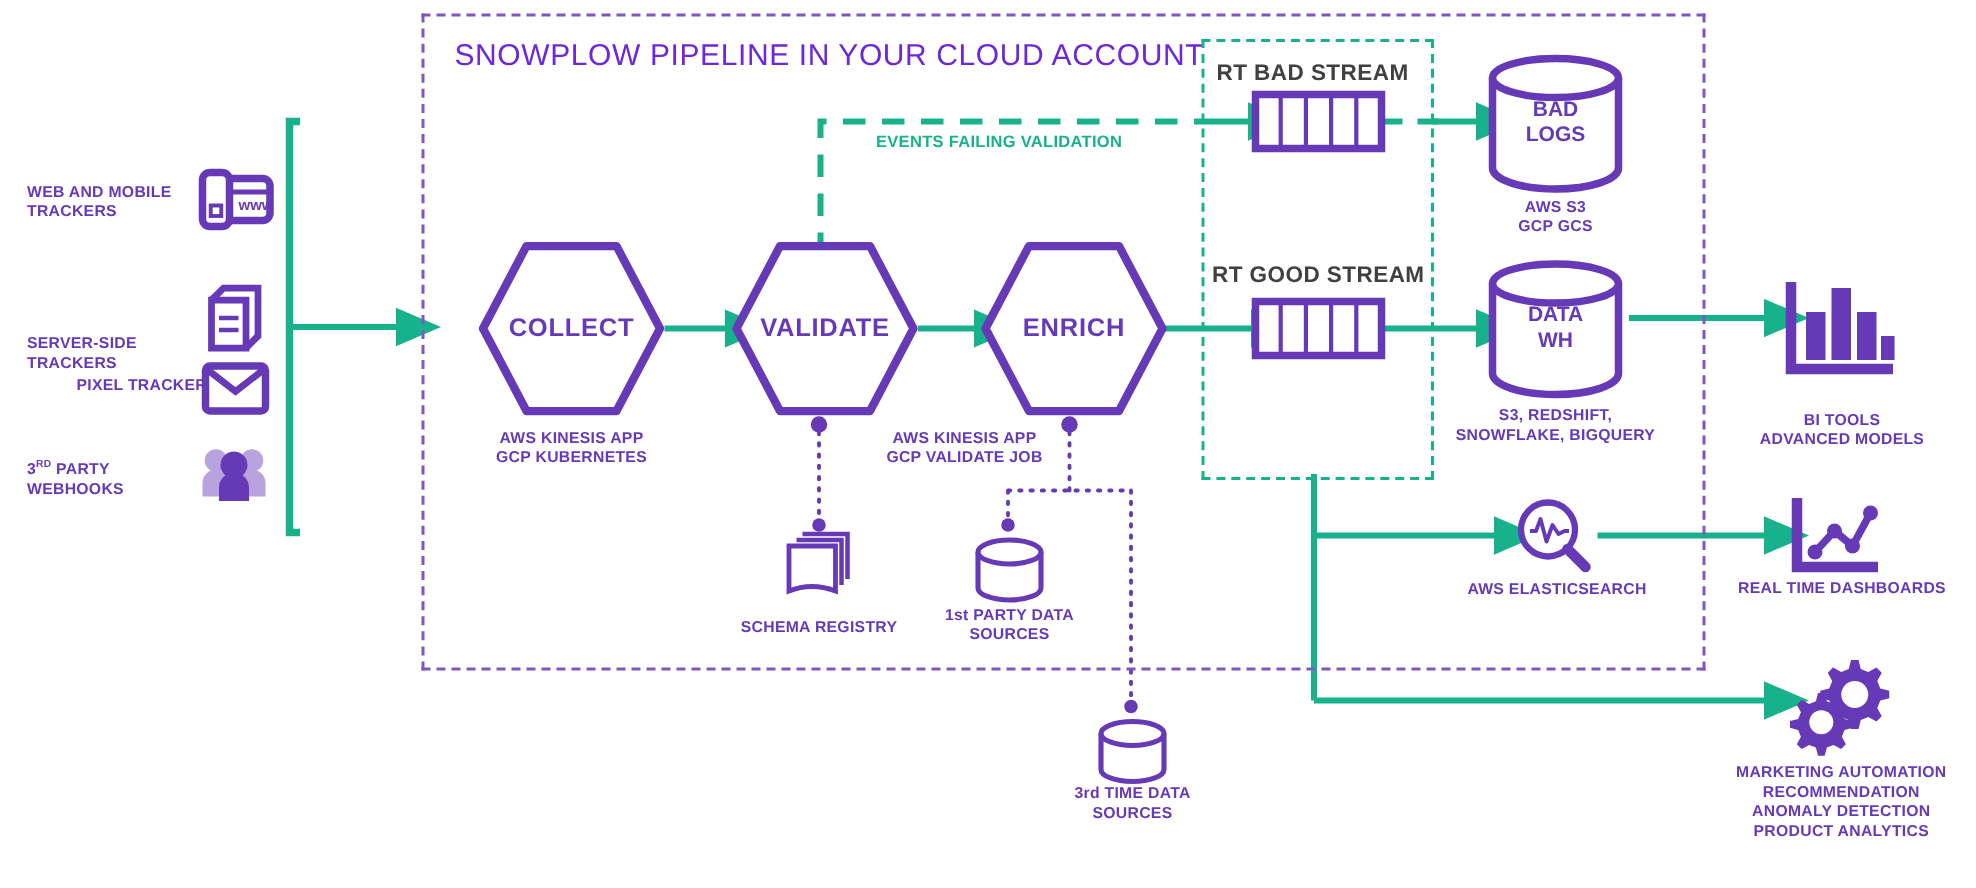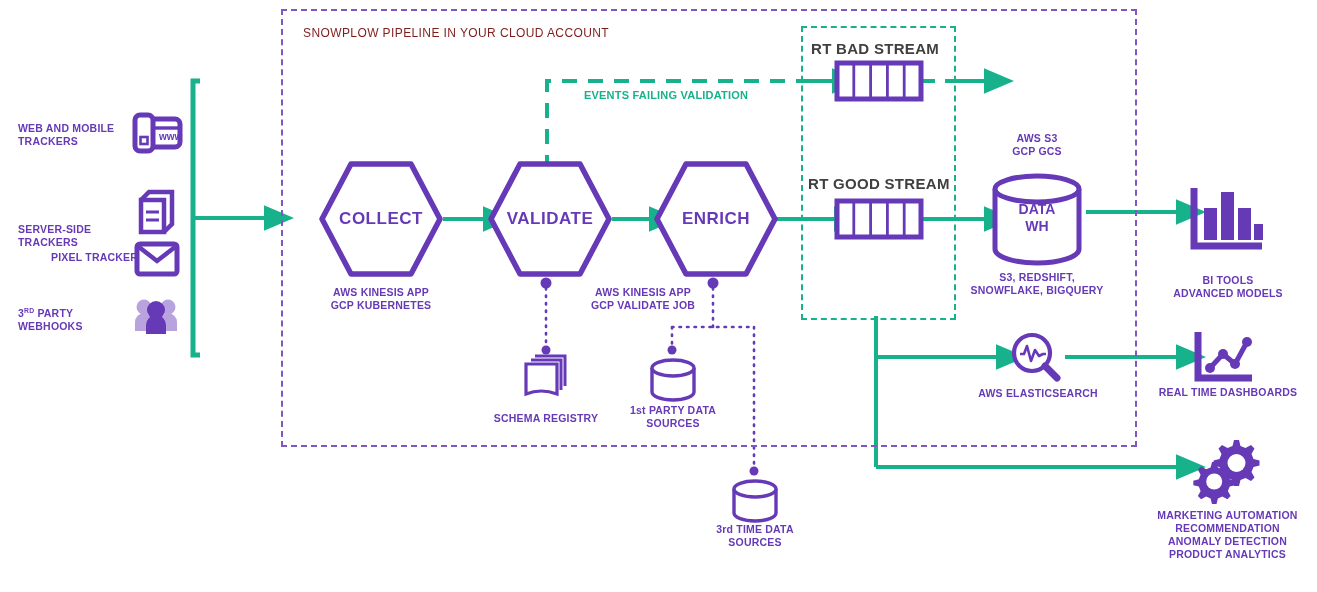--- a/index.html
+++ b/index.html
@@ -9,21 +9,21 @@
   .abs{position:absolute;}
   svg{overflow:visible;}
   .lbl{position:absolute;color:#6639B7;font-weight:bold;font-size:10.5px;
        line-height:13px;letter-spacing:.2px;}
   .lbl.c{text-align:center;}
   .hexlabel{position:absolute;color:#6639B7;font-weight:bold;font-size:17px;
        letter-spacing:.5px;text-align:center;width:100%;top:50%;
        transform:translateY(-50%);}
   .dblabel{position:absolute;color:#6639B7;font-weight:bold;font-size:14px;
        text-align:center;width:100%;line-height:17px;}
-  .title{position:absolute;color:#7f1d1d;font-size:12px;letter-spacing:.4px;}
+  .title{position:absolute;color:#6d28d9;font-size:20px;letter-spacing:.4px;}
   .streamttl{position:absolute;color:#404040;font-weight:bold;font-size:15px;
        letter-spacing:.3px;}
   .dashbox{position:absolute;border:2px dashed #7E57C2;}
   .tealdashbox{position:absolute;border:2px dashed #17B28B;}
   .evfail{position:absolute;color:#17B28B;font-weight:bold;font-size:11px;
        letter-spacing:.2px;}
   sup{font-size:.65em;vertical-align:super;}
 </style>
 </head>
 <body>
@@ -184,20 +184,30 @@
   <div class="streamttl" style="left:808px;top:175px;">RT GOOD STREAM</div>
   <svg class="abs" style="left:834px;top:198px;" width="90" height="42" viewBox="0 0 90 42">
     <rect x="3" y="3" width="84" height="36" fill="#fff" stroke="#6639B7" stroke-width="5"></rect>
     <line x1="19.8" y1="5" x2="19.8" y2="37" stroke="#6639B7" stroke-width="2.8"></line>
     <line x1="36.6" y1="5" x2="36.6" y2="37" stroke="#6639B7" stroke-width="2.8"></line>
     <line x1="53.4" y1="5" x2="53.4" y2="37" stroke="#6639B7" stroke-width="2.8"></line>
     <line x1="70.2" y1="5" x2="70.2" y2="37" stroke="#6639B7" stroke-width="2.8"></line>
   </svg>
 
 
+  <div class="abs" style="left:991px;top:38px;width:92px;height:88px;">
+    <svg width="92" height="88" viewBox="0 0 92 88">
+      <path d="M4,14 L4,74 a42,14 0 0 0 84,0 L88,14" fill="#fff" stroke="#6639B7" stroke-width="5"></path>
+      <ellipse cx="46" cy="14" rx="42" ry="13" fill="#fff" stroke="#6639B7" stroke-width="5"></ellipse>
+    </svg>
+    <div class="dblabel" style="top:26px;">
+      <span>BAD</span><br>
+      <span>LOGS</span>
+    </div>
+  </div>
   <div class="lbl c" style="left:1004px;top:132px;width:66px;">
     <span>AWS S3</span><br>
     <span>GCP GCS</span>
   </div>
 
   <div class="abs" style="left:991px;top:175px;width:92px;height:88px;">
     <svg width="92" height="88" viewBox="0 0 92 88">
       <path d="M4,14 L4,74 a42,14 0 0 0 84,0 L88,14" fill="#fff" stroke="#6639B7" stroke-width="5"></path>
       <ellipse cx="46" cy="14" rx="42" ry="13" fill="#fff" stroke="#6639B7" stroke-width="5"></ellipse>
     </svg>

